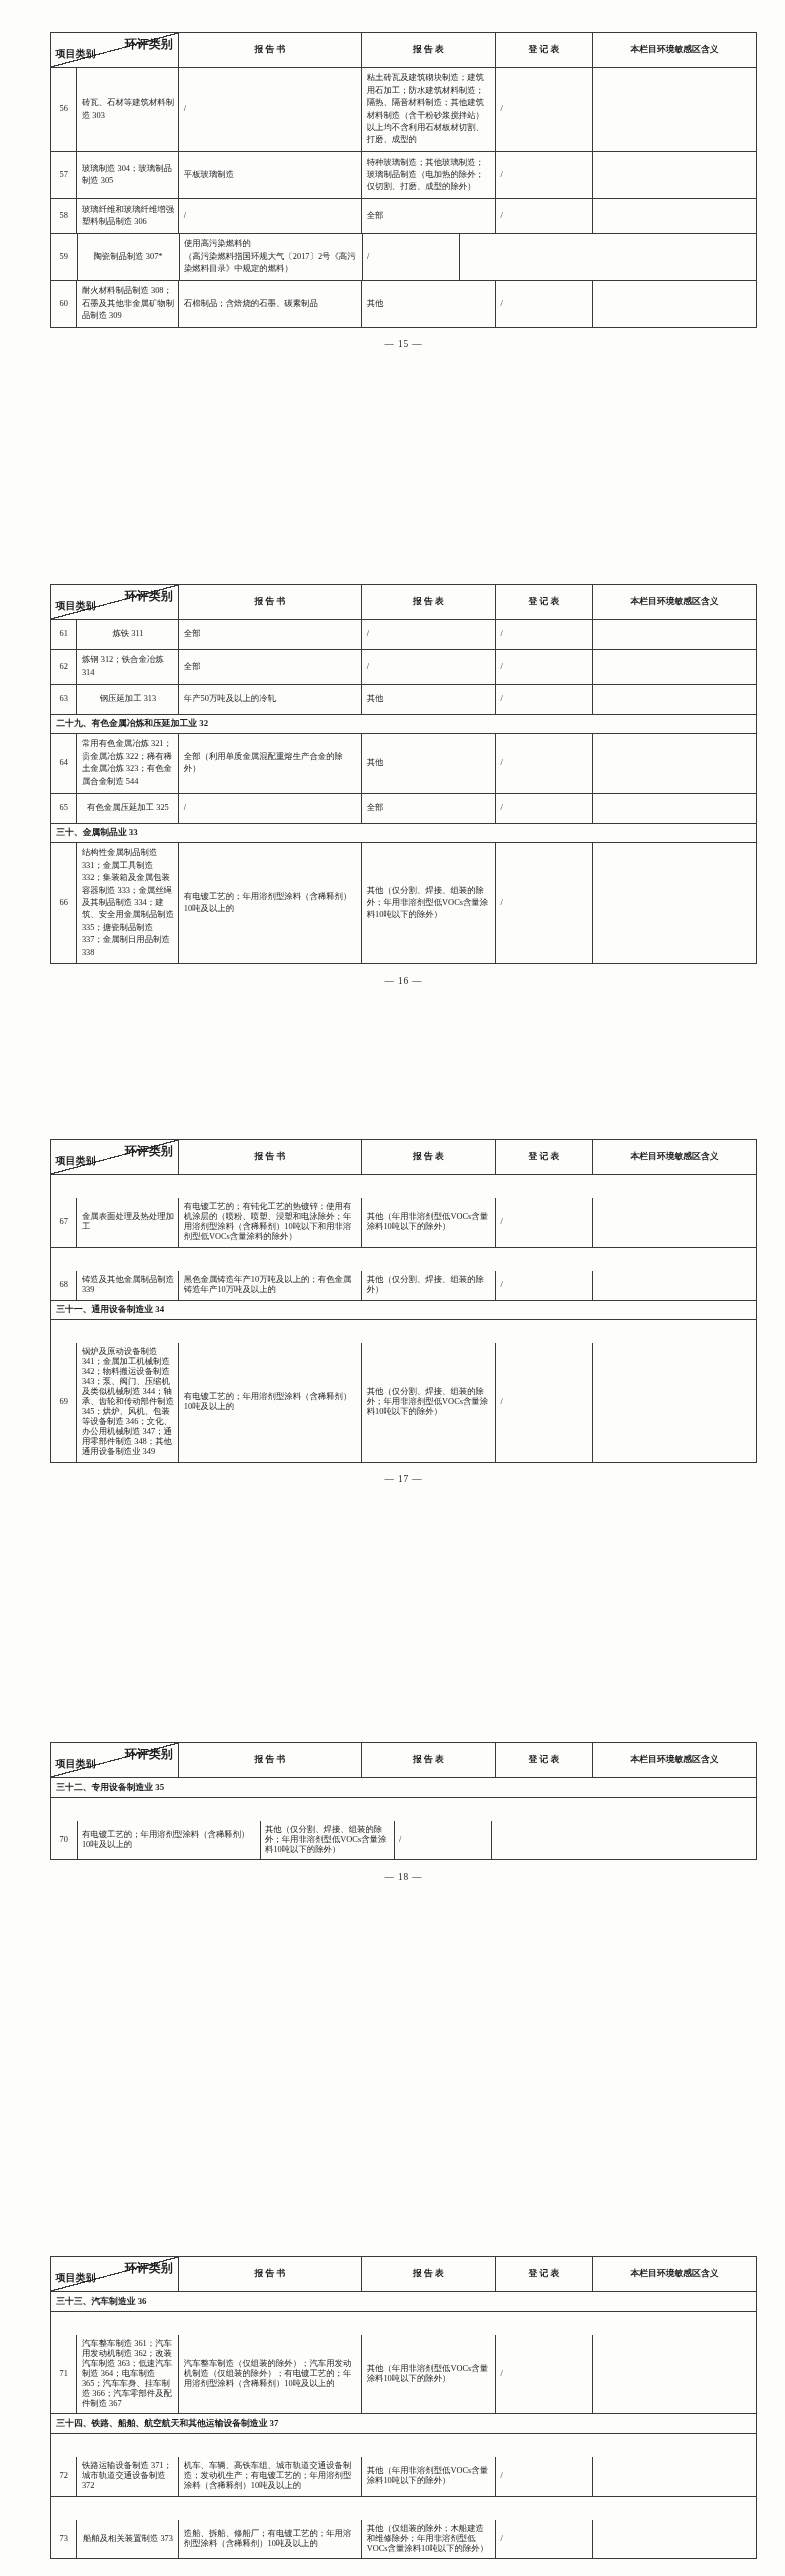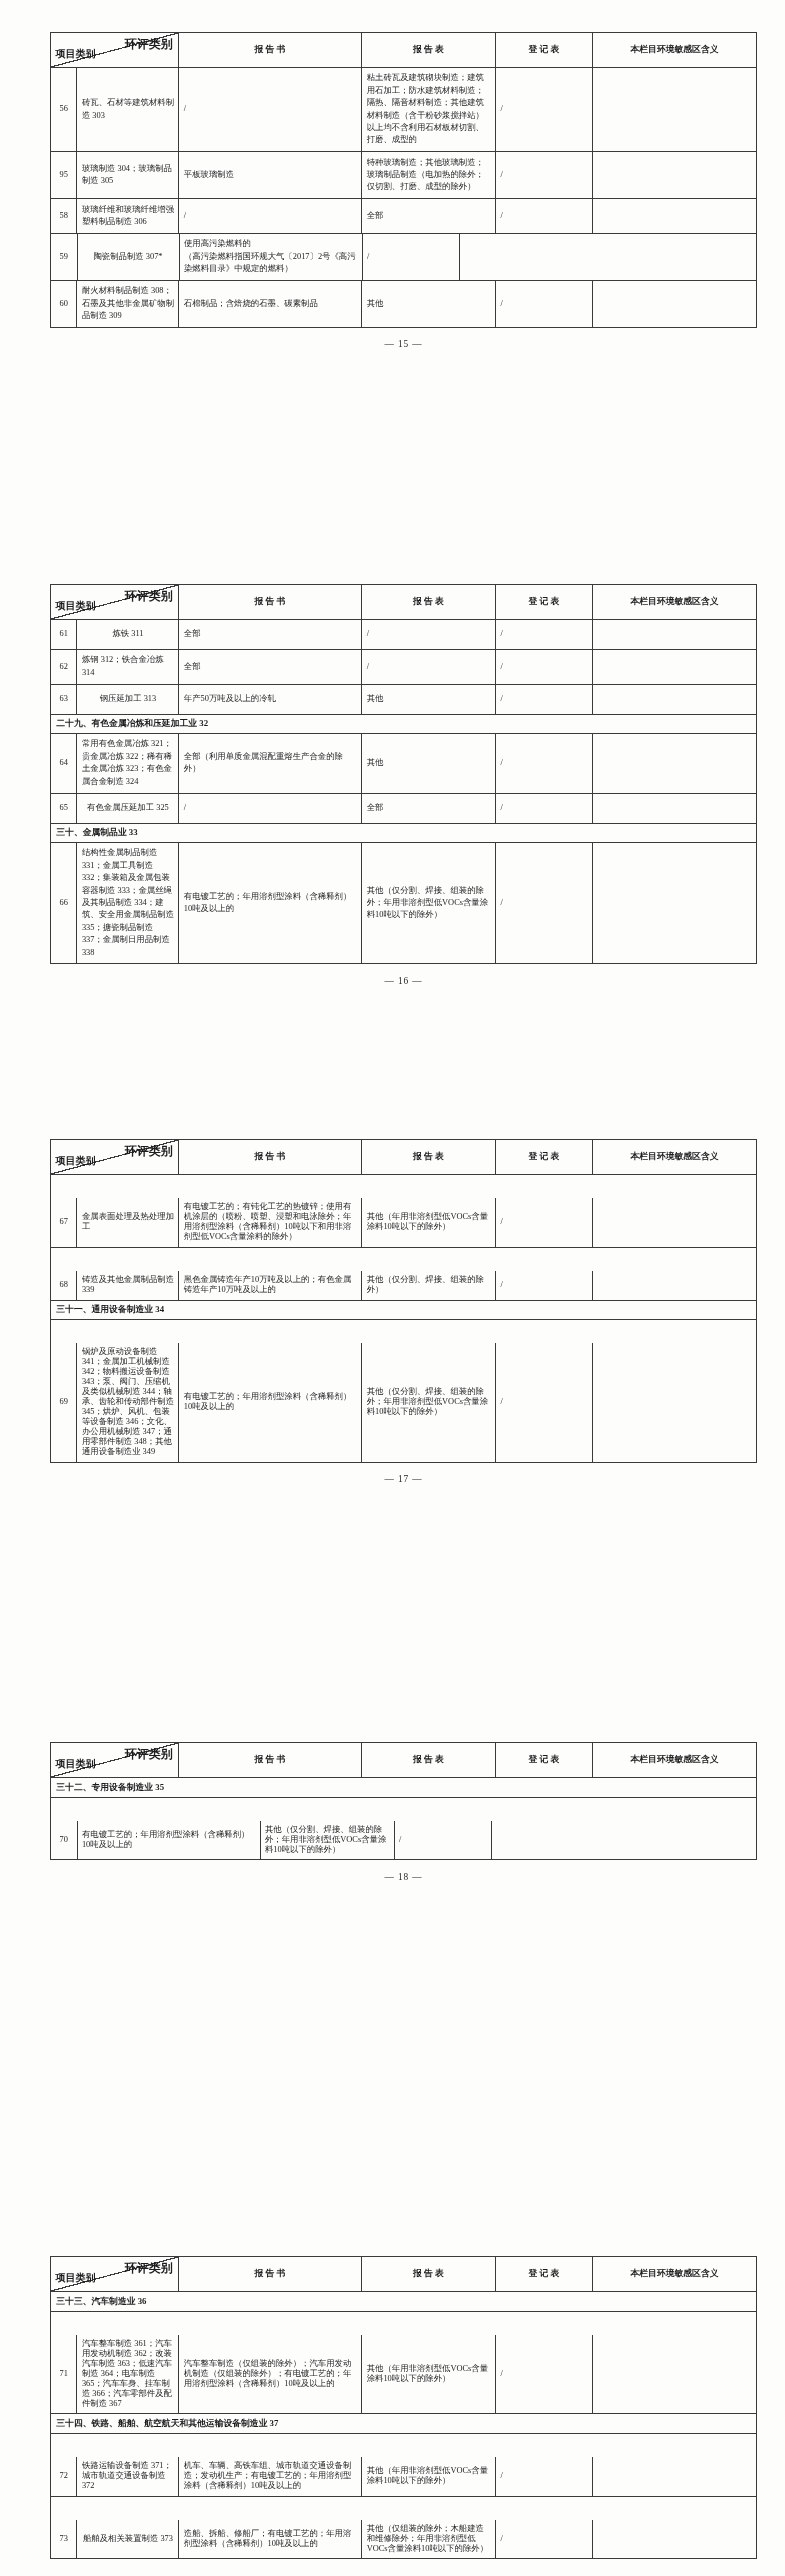--- a/index.html
+++ b/index.html
@@ -131,21 +131,21 @@
           </div>
           <div class="c c-reg">
             <span class="txt">/</span>
           </div>
           <div class="c c-sens">
             <span class="txt"></span>
           </div>
         </div>
         <div class="row">
           <div class="c c-no">
-            <span class="txt">95</span>
+            <span class="txt">57</span>
           </div>
           <div class="c c-cat">
             <span class="txt">玻璃制造 304；玻璃制品制造 305</span>
           </div>
           <div class="c c-book">
             <span class="txt">平板玻璃制造</span>
           </div>
           <div class="c c-form">
             <span class="txt">特种玻璃制造；其他玻璃制造；玻璃制品制造（电加热的除外；仅切割、打磨、成型的除外）</span>
           </div>
@@ -289,21 +289,21 @@
           <div class="c c-sens">
             <span class="txt"></span>
           </div>
         </div>
         <div class="section">二十九、有色金属冶炼和压延加工业 32</div>
         <div class="row">
           <div class="c c-no">
             <span class="txt">64</span>
           </div>
           <div class="c c-cat">
-            <span class="txt">常用有色金属冶炼 321；贵金属冶炼 322；稀有稀土金属冶炼 323；有色金属合金制造 324</span>
+            <span class="txt">常用有色金属冶炼 321；贵金属冶炼 322；稀有稀土金属冶炼 323；有色金属合金制造 544</span>
           </div>
           <div class="c c-book">
             <span class="txt">全部（利用单质金属混配重熔生产合金的除外）</span>
           </div>
           <div class="c c-form">
             <span class="txt">其他</span>
           </div>
           <div class="c c-reg">
             <span class="txt">/</span>
           </div>

